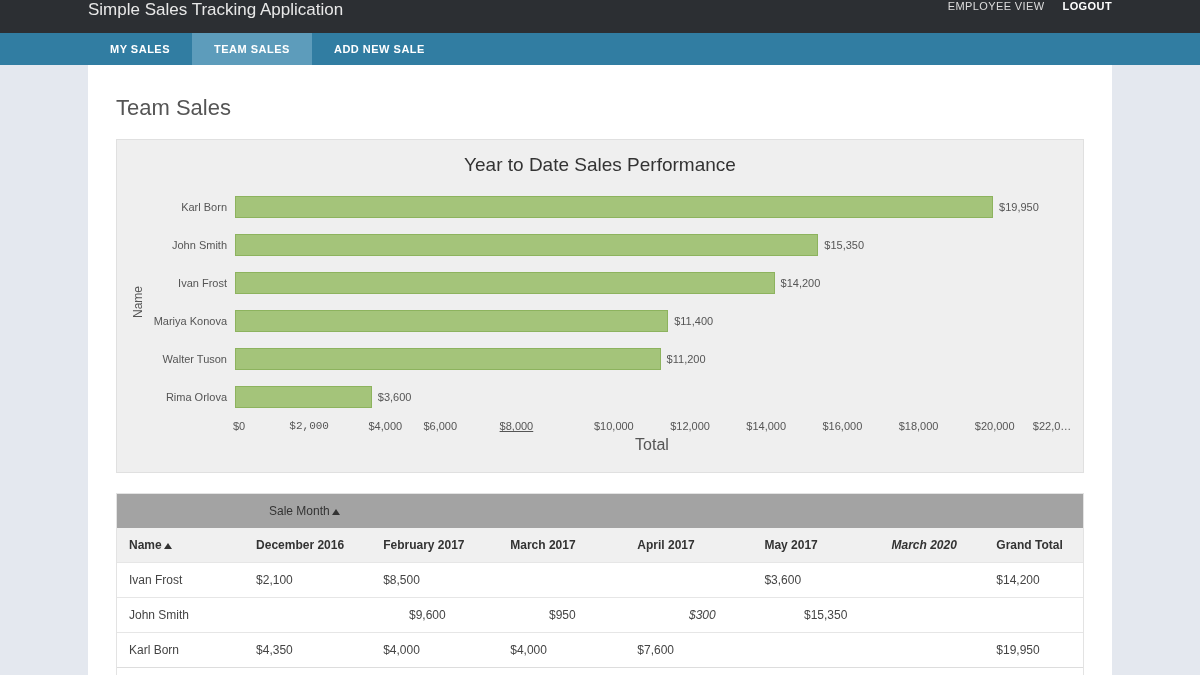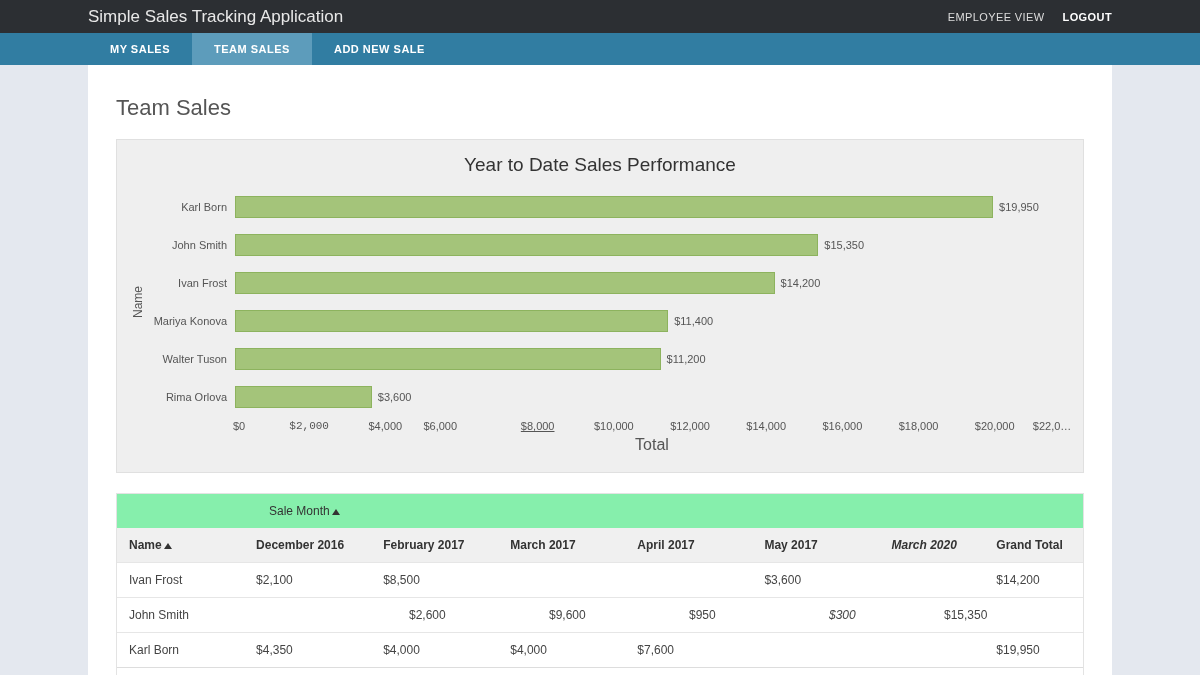--- a/index.html
+++ b/index.html
@@ -16,21 +16,21 @@
     align-items: center;
     padding: 0 0;
   }
   .container {
     width: 1024px;
     margin: 0 auto;
     position: relative;
   }
   .topbar .container {
     display: flex;
-    align-items: center;
+    align-items: flex-start;
     justify-content: space-between;
     height: 33px;
     gap: 16px;
   }
   .app-title {
     color: #e8e8e8;
     font-size: 17px;
     font-weight: 400;
   }
   .top-links {
@@ -158,21 +158,21 @@
     color: #555;
     margin-top: 4px;
   }
 
   
   .data-table-wrap {
     margin-top: 20px;
     border: 1px solid #e3e3e3;
   }
   .super-header {
-    background: #86efac;
+    background: #a3a3a3;
     display: flex;
     font-size: 12px;
   }
   .super-header .cell {
     padding: 10px 12px;
   }
   .table-row {
     display: flex;
     border-top: 1px solid #e6e6e6;
     font-size: 12px;
@@ -268,21 +268,21 @@
             <div class="bar" style="width: 16.3636%;"></div>
             <span class="bar-label">$3,600</span>
           </div>
         </div>
     </div>
     <div class="x-axis" id="x-axis">
         <div class="x-tick" style="width: 4.54545%; text-align: left;">$0</div>
         <div class="x-tick" style="width: 9.09091%; text-align: center; font-family: Liberation Mono, monospace;">$2,000</div>
         <div class="x-tick" style="width: 9.09091%; text-align: center;">$4,000</div>
         <div class="x-tick" style="width: 9.09091%; text-align: left;">$6,000</div>
-        <div class="x-tick" style="width: 9.09091%; text-align: center; text-decoration: underline;">$8,000</div>
+        <div class="x-tick" style="width: 9.09091%; text-align: left; text-decoration: underline;">$8,000</div>
         <div class="x-tick" style="width: 9.09091%; text-align: center;">$10,000</div>
         <div class="x-tick" style="width: 9.09091%; text-align: center;">$12,000</div>
         <div class="x-tick" style="width: 9.09091%; text-align: center;">$14,000</div>
         <div class="x-tick" style="width: 9.09091%; text-align: center;">$16,000</div>
         <div class="x-tick" style="width: 9.09091%; text-align: center;">$18,000</div>
         <div class="x-tick" style="width: 9.09091%; text-align: center;">$20,000</div>
         <div class="x-tick" style="width: 4.54545%; text-align: right;">$22,0…</div>
       </div>
     <div class="x-axis-title" style="margin-left:104px">Total</div>
   </div>
@@ -311,21 +311,20 @@
           <div class="cell col-month">$8,500</div>
           <div class="cell col-month"></div>
           <div class="cell col-month"></div>
           <div class="cell col-month">$3,600</div>
           <div class="cell col-march20"></div>
           <div class="cell col-gtotal">$14,200</div>
         </div>
         <div class="table-row body">
           <div class="cell col-name">John Smith</div>
           <div class="cell col-month"></div>
-          <div class="cell col-month">$2,600</div>
           <div class="cell col-month">$9,600</div>
           <div class="cell col-month">$950</div>
           <div class="cell col-march20">$300</div>
           <div class="cell col-gtotal">$15,350</div>
         </div>
         <div class="table-row body">
           <div class="cell col-name">Karl Born</div>
           <div class="cell col-month">$4,350</div>
           <div class="cell col-month">$4,000</div>
           <div class="cell col-month">$4,000</div>

